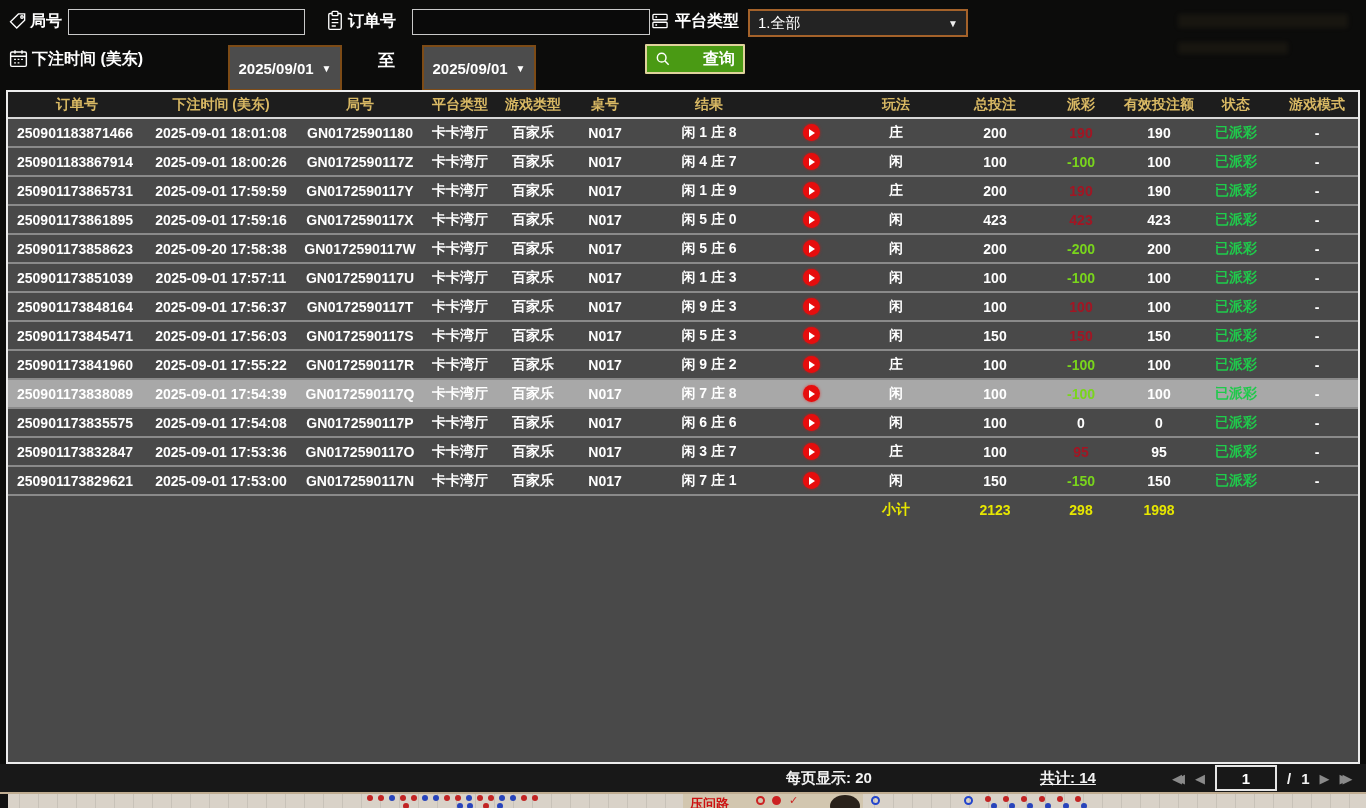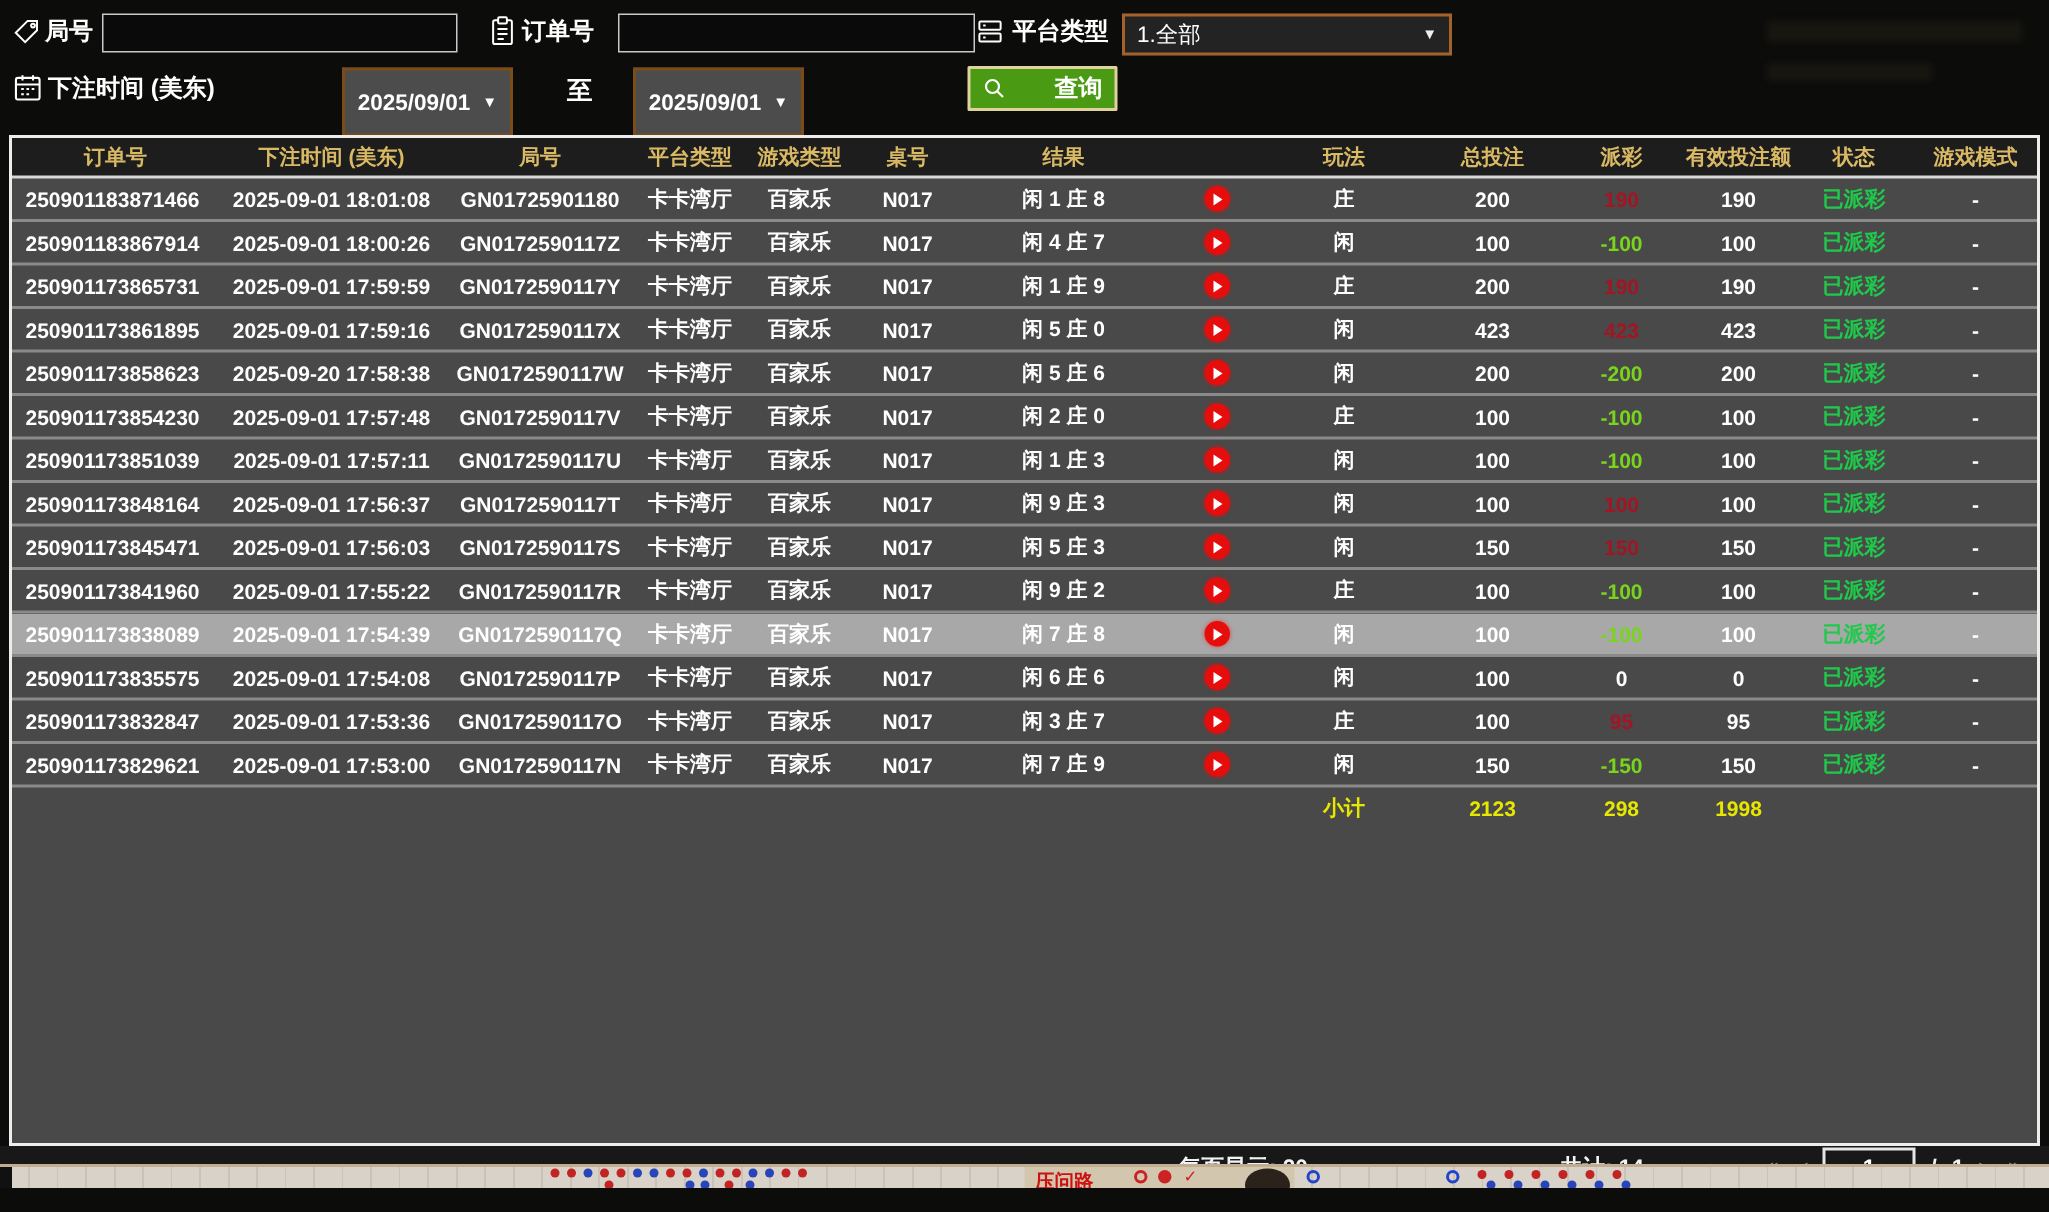--- a/index.html
+++ b/index.html
@@ -79,21 +79,21 @@
   .pg-ctl{position:absolute;left:1172px;display:flex;align-items:center;gap:10px;}
   .pg-arrow{color:#8a8a8a;font-size:13px;cursor:pointer;line-height:1;}
   .pg-arrow.dbl{letter-spacing:-7px;padding-right:7px;}
   .pg-input{
     width:54px;height:20px;background:#181818;border:2px solid #e6e6e6;color:#fff;
     font-size:15px;font-weight:bold;text-align:center;box-sizing:content-box;
   }
   .pg-sep{color:#f2f2f2;}
   
   .game-strip{
-    position:absolute;left:0;right:0;bottom:16px;height:16px;background:#d9d2c8;
+    position:absolute;left:0;right:0;bottom:0;height:16px;background:#d9d2c8;
     border-top:2px solid #c0ad92;box-sizing:border-box;overflow:hidden;
   }
   .game-strip .grid-lines{
     position:absolute;inset:0;
     background:repeating-linear-gradient(90deg,rgba(0,0,0,.08) 0 1px,transparent 1px 19px);
   }
   .strip-dark-left{position:absolute;left:0;top:0;width:8px;height:100%;background:#111;}
   .strip-mid{position:absolute;left:683px;top:0;width:180px;height:100%;background:#d2c6af;}
   .dot{position:absolute;width:6px;height:6px;border-radius:50%;}
   .dot.r{background:#c22424;}
@@ -284,36 +284,20 @@
           <td>闲 5 庄 6</td>
           <td><span class="play-icon"></span></td>
           <td>闲</td>
           <td>200</td>
           <td class="pay-loss">-200</td>
           <td>200</td>
           <td class="status-paid">已派彩</td>
           <td>-</td>
         </tr>
         <tr class="data-row">
-          <td class="l">250901173854230</td>
-          <td>2025-09-01 17:57:48</td>
-          <td>GN0172590117V</td>
-          <td>卡卡湾厅</td>
-          <td>百家乐</td>
-          <td>N017</td>
-          <td>闲 2 庄 0</td>
-          <td><span class="play-icon"></span></td>
-          <td>庄</td>
-          <td>100</td>
-          <td class="pay-loss">-100</td>
-          <td>100</td>
-          <td class="status-paid">已派彩</td>
-          <td>-</td>
-        </tr>
-        <tr class="data-row">
           <td class="l">250901173851039</td>
           <td>2025-09-01 17:57:11</td>
           <td>GN0172590117U</td>
           <td>卡卡湾厅</td>
           <td>百家乐</td>
           <td>N017</td>
           <td>闲 1 庄 3</td>
           <td><span class="play-icon"></span></td>
           <td>闲</td>
           <td>100</td>
@@ -418,21 +402,21 @@
           <td class="status-paid">已派彩</td>
           <td>-</td>
         </tr>
         <tr class="data-row">
           <td class="l">250901173829621</td>
           <td>2025-09-01 17:53:00</td>
           <td>GN0172590117N</td>
           <td>卡卡湾厅</td>
           <td>百家乐</td>
           <td>N017</td>
-          <td>闲 7 庄 9</td>
+          <td>闲 7 庄 1</td>
           <td><span class="play-icon"></span></td>
           <td>闲</td>
           <td>150</td>
           <td class="pay-loss">-150</td>
           <td>150</td>
           <td class="status-paid">已派彩</td>
           <td>-</td>
         </tr>
         <tr class="summary">
           <td></td>

